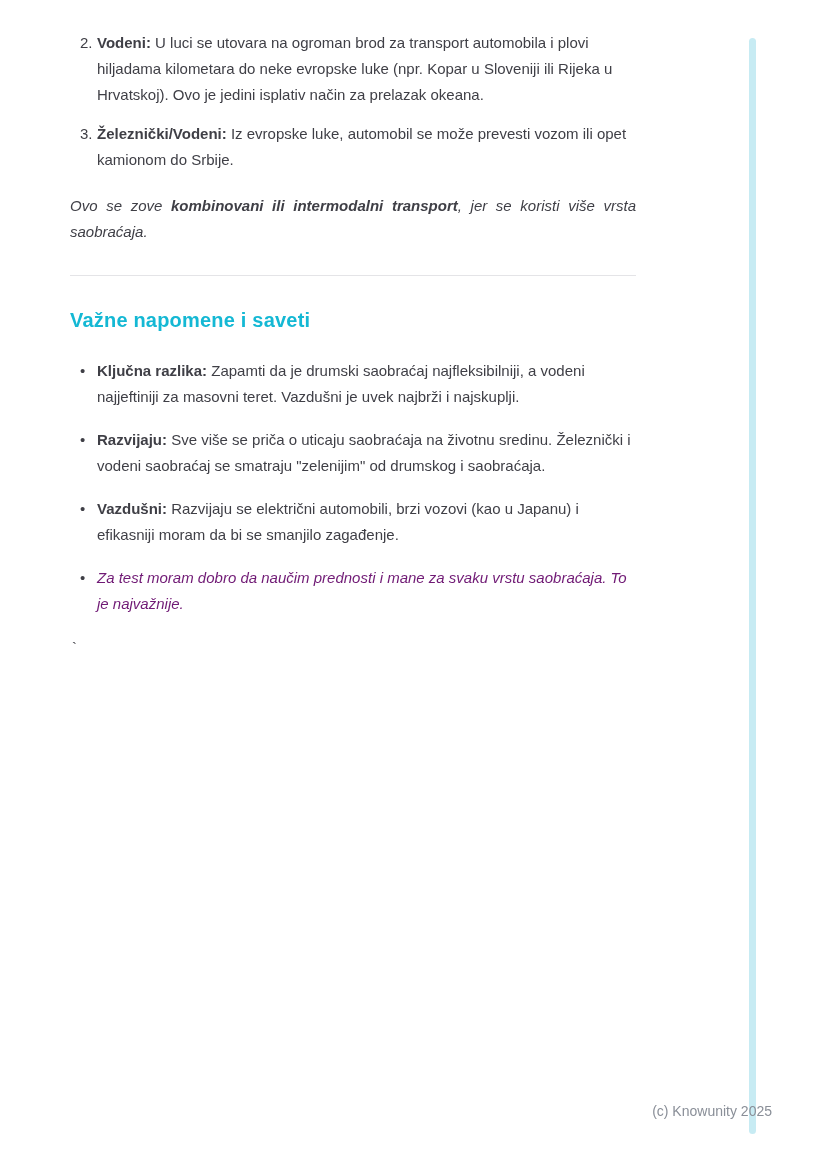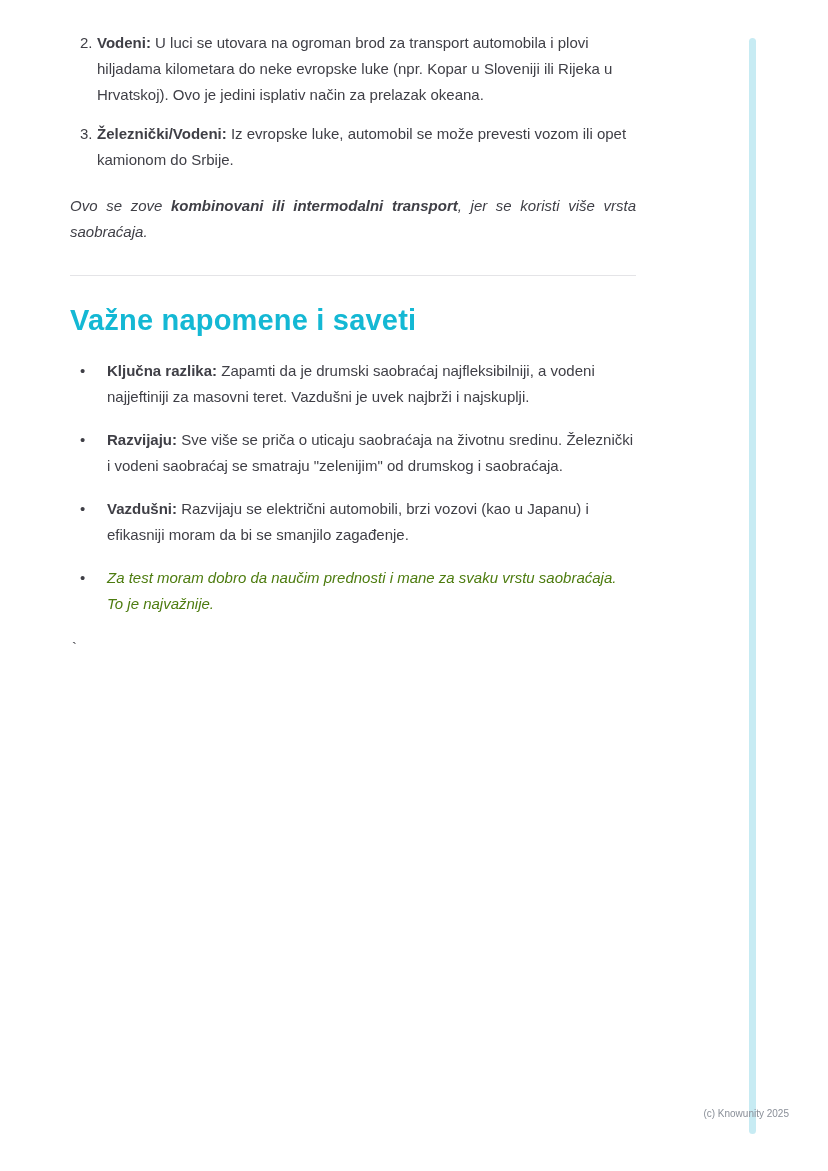--- a/index.html
+++ b/index.html
@@ -45,49 +45,49 @@
   }
 
   hr.divider {
     border: none;
     border-top: 1px solid #e4e4e7;
     margin: 30px 0 0 0;
   }
 
   h2.section-heading {
     margin: 30px 0 24px 0;
-    font-size: 29px;
+    font-size: 20px;
     line-height: 28px;
     font-weight: bold;
     color: #14b8d4;
     letter-spacing: 0.2px;
   }
 
   ul.bullet-list { list-style: none; margin: 0; padding: 0; }
   ul.bullet-list li {
     display: flex;
     margin: 0 0 17px 0;
     padding-left: 10px;
   }
   ul.bullet-list .marker { flex: none; width: 17px; }
-  ul.bullet-list .li-body { flex: 1; margin-left: 10px; }
-  ul.bullet-list li.italic-note .li-body { font-style: italic; color: #4d7c0f; }
+  ul.bullet-list .li-body { flex: 1; }
+  ul.bullet-list li.italic-note .li-body { font-style: italic; color: #701a75; }
 
   .stray-char {
     display: block;
     margin: 18px 0 0 2px;
     font-size: 15px;
     color: #3f3f46;
   }
 
   .footer {
     position: absolute;
-    right: 39px;
+    right: 56px;
     bottom: 52px;
-    font-size: 10px;
+    font-size: 14px;
     color: #8a8f98;
   }
   b { font-weight: bold; }
 </style>
 </head>
 <body>
 
 <div class="page">
 
   <div class="accent-stripe"></div>

